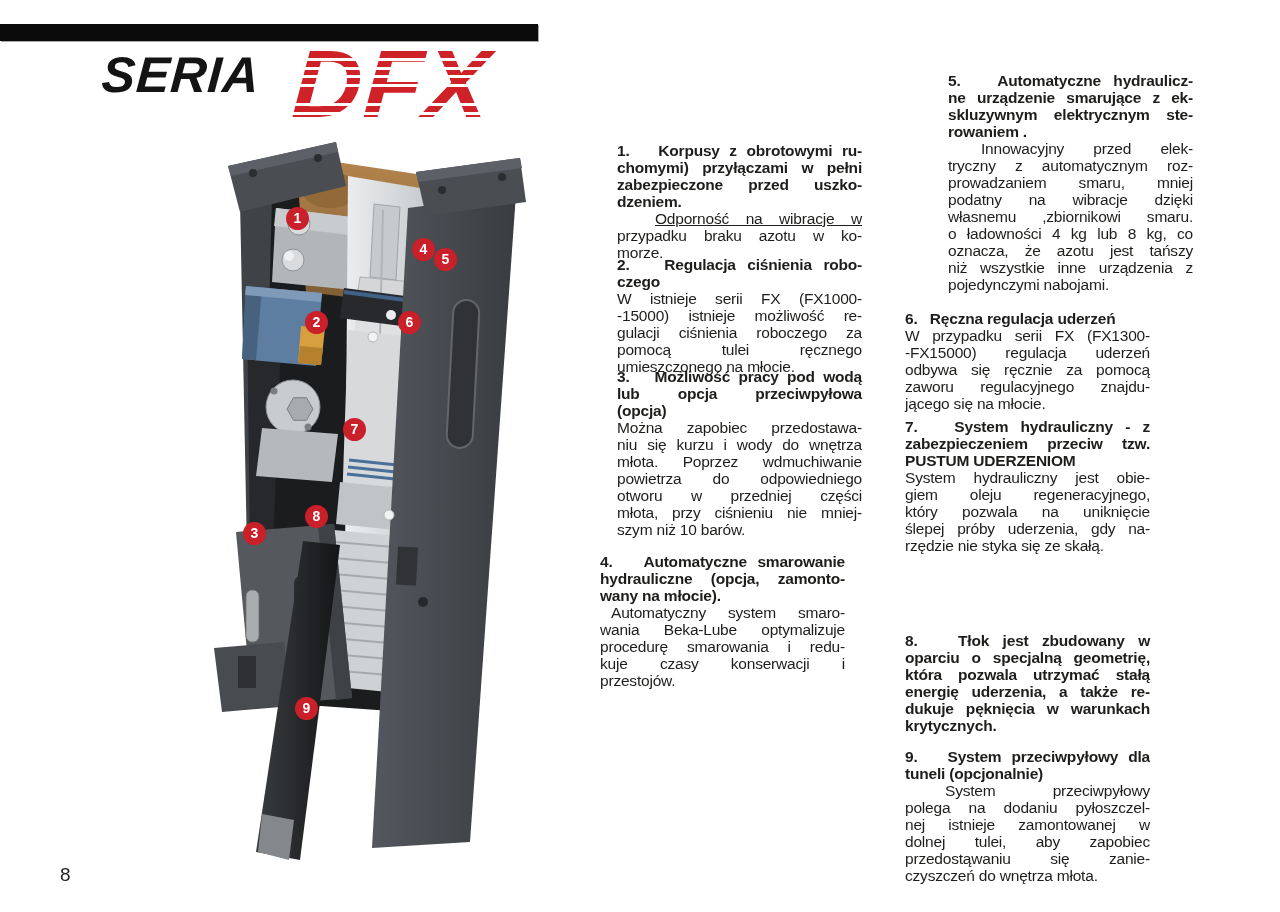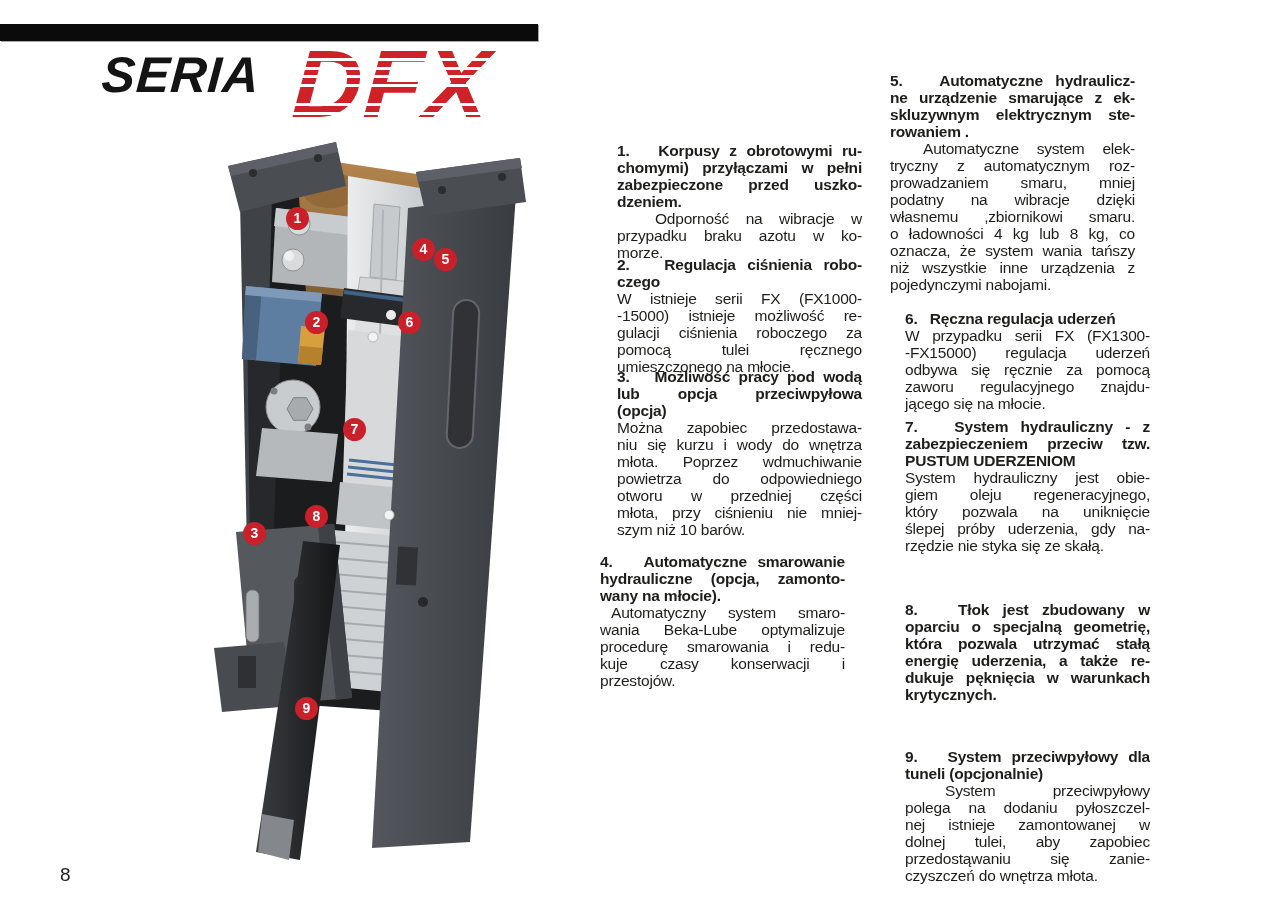--- a/index.html
+++ b/index.html
@@ -182,21 +182,21 @@
       <div class="callout" style="left: 305px; top: 505px; background: rgb(201, 32, 42);">8</div>
       <div class="callout" style="left: 295px; top: 697px; background: rgb(201, 32, 42);">9</div>
     </div>
 
   <div class="text-columns">
       <div class="section" style="left: 617px; top: 142px; width: 245px;">
         <div class="ln h">1.&nbsp;&nbsp; Korpusy z obrotowymi ru-</div>
         <div class="ln h">chomymi) przyłączami w pełni</div>
         <div class="ln h">zabezpieczone przed uszko-</div>
         <div class="ln h last">dzeniem.</div>
-        <div class="ln b" style="text-indent: 38px;">Odporność na wibracje w</div>
+        <div class="ln b" style="text-indent: 38px; text-decoration: underline;">Odporność na wibracje w</div>
         <div class="ln b">przypadku braku azotu w ko-</div>
         <div class="ln b last">morze.</div>
       </div>
       <div class="section" style="left: 617px; top: 256px; width: 245px;">
         <div class="ln h">2.&nbsp;&nbsp; Regulacja ciśnienia robo-</div>
         <div class="ln h last">czego</div>
         <div class="ln b">W istnieje serii FX (FX1000-</div>
         <div class="ln b">-15000) istnieje możliwość re-</div>
         <div class="ln b">gulacji ciśnienia roboczego za</div>
         <div class="ln b">pomocą tulei ręcznego</div>
@@ -217,32 +217,32 @@
       <div class="section" style="left: 600px; top: 553px; width: 245px;">
         <div class="ln h">4.&nbsp;&nbsp; Automatyczne smarowanie</div>
         <div class="ln h">hydrauliczne (opcja, zamonto-</div>
         <div class="ln h last">wany na młocie).</div>
         <div class="ln b" style="text-indent: 11px;">Automatyczny system smaro-</div>
         <div class="ln b">wania Beka-Lube optymalizuje</div>
         <div class="ln b">procedurę smarowania i redu-</div>
         <div class="ln b">kuje czasy konserwacji i</div>
         <div class="ln b last">przestojów.</div>
       </div>
-      <div class="section" style="left: 890px; top: 72px; width: 245px;">
+      <div class="section" style="left: 948px; top: 72px; width: 245px;">
         <div class="ln h">5.&nbsp;&nbsp; Automatyczne hydraulicz-</div>
         <div class="ln h">ne urządzenie smarujące z ek-</div>
         <div class="ln h">skluzywnym elektrycznym ste-</div>
         <div class="ln h last">rowaniem .</div>
-        <div class="ln b" style="text-indent: 33px;">Automatyczne system elek-</div>
+        <div class="ln b" style="text-indent: 33px;">Innowacyjny przed elek-</div>
         <div class="ln b">tryczny z automatycznym roz-</div>
         <div class="ln b">prowadzaniem smaru, mniej</div>
         <div class="ln b">podatny na wibracje dzięki</div>
         <div class="ln b">własnemu ,zbiornikowi smaru.</div>
         <div class="ln b">o ładowności 4 kg lub 8 kg, co</div>
-        <div class="ln b">oznacza, że system wania tańszy</div>
+        <div class="ln b">oznacza, że azotu jest tańszy</div>
         <div class="ln b">niż wszystkie inne urządzenia z</div>
         <div class="ln b last">pojedynczymi nabojami.</div>
       </div>
       <div class="section" style="left: 905px; top: 310px; width: 245px;">
         <div class="ln h last">6.&nbsp;&nbsp; Ręczna regulacja uderzeń</div>
         <div class="ln b">W przypadku serii FX (FX1300-</div>
         <div class="ln b">-FX15000) regulacja uderzeń</div>
         <div class="ln b">odbywa się ręcznie za pomocą</div>
         <div class="ln b">zaworu regulacyjnego znajdu-</div>
         <div class="ln b last">jącego się na młocie.</div>
@@ -250,21 +250,21 @@
       <div class="section" style="left: 905px; top: 418px; width: 245px;">
         <div class="ln h">7.&nbsp;&nbsp; System hydrauliczny - z</div>
         <div class="ln h">zabezpieczeniem przeciw tzw.</div>
         <div class="ln h last">PUSTUM UDERZENIOM</div>
         <div class="ln b">System hydrauliczny jest obie-</div>
         <div class="ln b">giem oleju regeneracyjnego,</div>
         <div class="ln b">który pozwala na uniknięcie</div>
         <div class="ln b">ślepej próby uderzenia, gdy na-</div>
         <div class="ln b last">rzędzie nie styka się ze skałą.</div>
       </div>
-      <div class="section" style="left: 905px; top: 601px; width: 245px;">
+      <div class="section" style="left: 905px; top: 632px; width: 245px;">
         <div class="ln h">8.&nbsp;&nbsp; Tłok jest zbudowany w</div>
         <div class="ln h">oparciu o specjalną geometrię,</div>
         <div class="ln h">która pozwala utrzymać stałą</div>
         <div class="ln h">energię uderzenia, a także re-</div>
         <div class="ln h">dukuje pęknięcia w warunkach</div>
         <div class="ln h last">krytycznych.</div>
       </div>
       <div class="section" style="left: 905px; top: 748px; width: 245px;">
         <div class="ln h">9.&nbsp;&nbsp; System przeciwpyłowy dla</div>
         <div class="ln h last">tuneli (opcjonalnie)</div>

